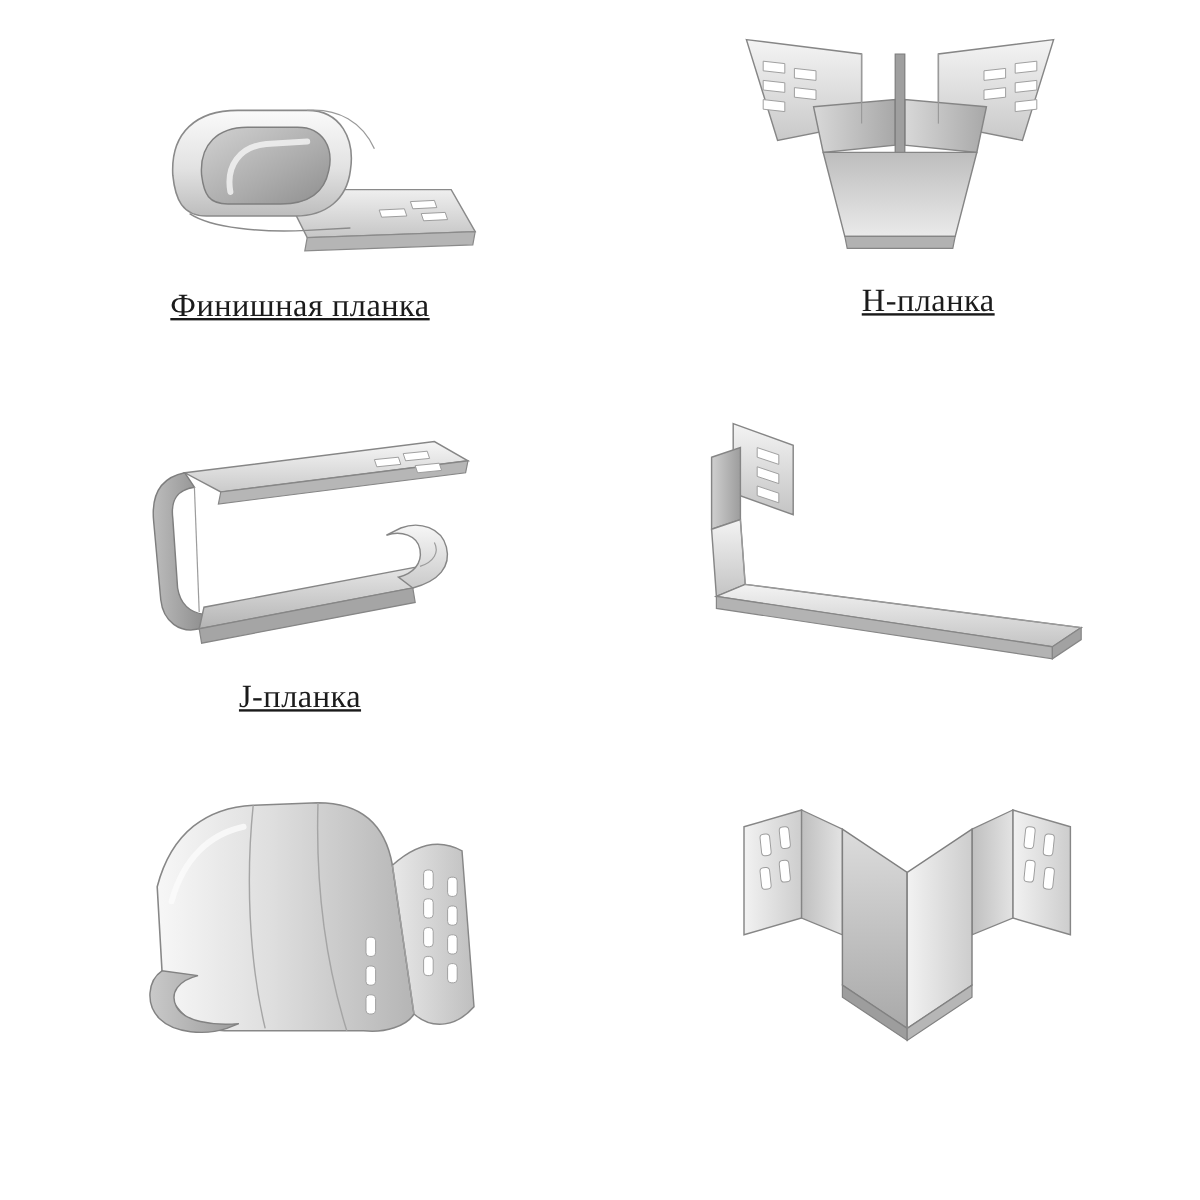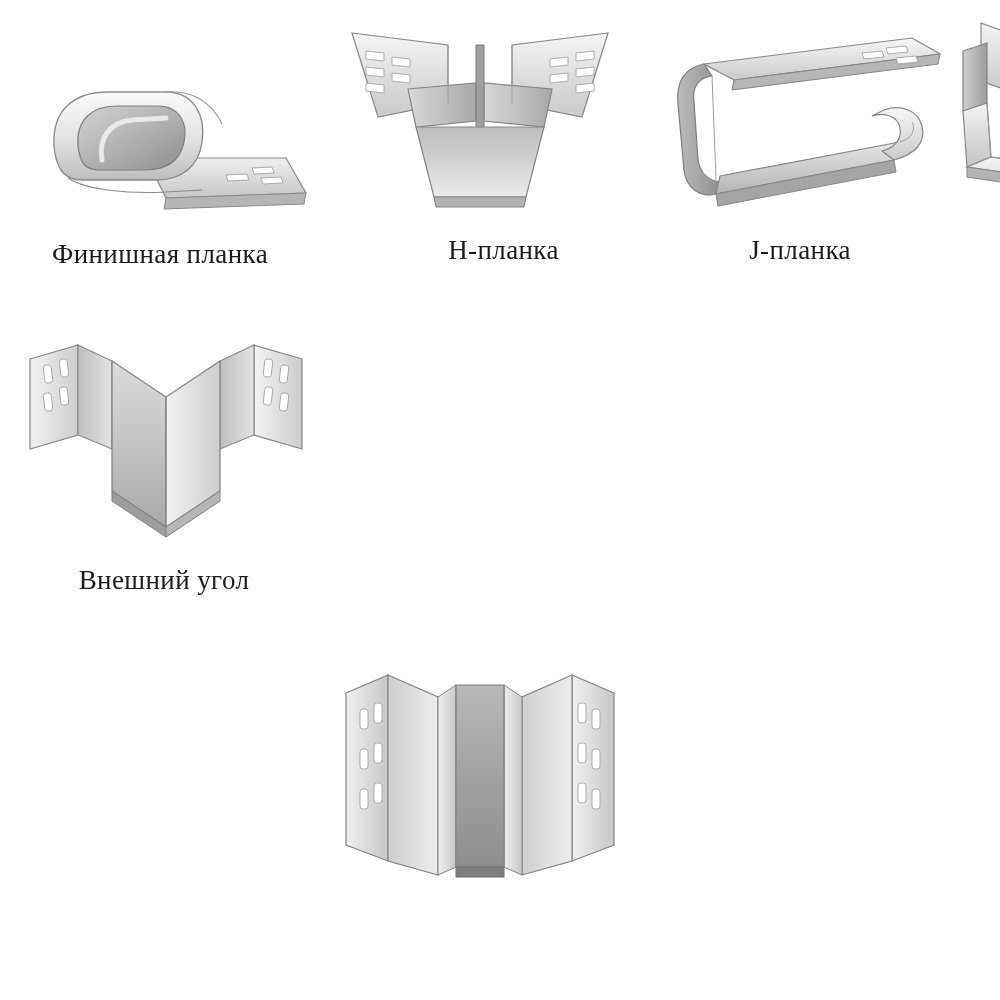--- a/index.html
+++ b/index.html
@@ -15,25 +15,26 @@
     overflow: hidden;
   }
   .sheet {
     position: relative;
     width: 1000px;
     height: 1000px;
     background: #ffffff;
   }
   .grid {
     display: grid;
-    grid-template-columns: 1fr 1fr 1fr 1fr 1fr;
+    grid-template-columns: 1fr 1fr;
     grid-template-rows: 330px 330px 340px;
     width: 1000px;
     height: 768px;
     box-sizing: border-box;
+    text-decoration: underline;
   }
   .cell {
     display: flex;
     flex-direction: column;
     align-items: center;
     justify-content: flex-start;
     position: relative;
   }
   .cell.empty {
     visibility: hidden;
@@ -337,21 +338,20 @@
 
           <polygon points="96,30 150,66 150,196 96,160" fill="url(#g6c)" stroke="#7f7f7f" stroke-width="1.2"></polygon>
 
           <polygon points="204,30 150,66 150,196 204,160" fill="url(#g6a)" stroke="#7f7f7f" stroke-width="1.2"></polygon>
 
           <polygon points="96,160 150,196 150,206 96,170" fill="#9d9d9d" stroke="#828282" stroke-width="1"></polygon>
           <polygon points="204,160 150,196 150,206 204,170" fill="#b6b6b6" stroke="#828282" stroke-width="1"></polygon>
           <path d="M150,66 L150,196" fill="none" stroke="#8c8c8c" stroke-width="1.1"></path>
         </svg>
       </div>
-      <div class="caption">Внешний угол</div>
     </div>
 
     <div class="cell empty"></div>
     <div class="cell r3">
       <div class="art">
         <svg width="300" height="250" viewBox="0 0 300 250" xmlns="http://www.w3.org/2000/svg">
           <defs>
             <linearGradient id="g7a" x1="0" y1="0" x2="1" y2="0">
               <stop offset="0%" stop-color="#efefef"></stop>
               <stop offset="100%" stop-color="#c8c8c8"></stop>

